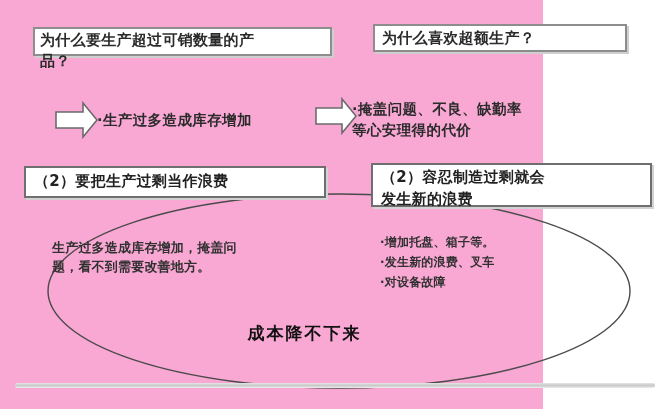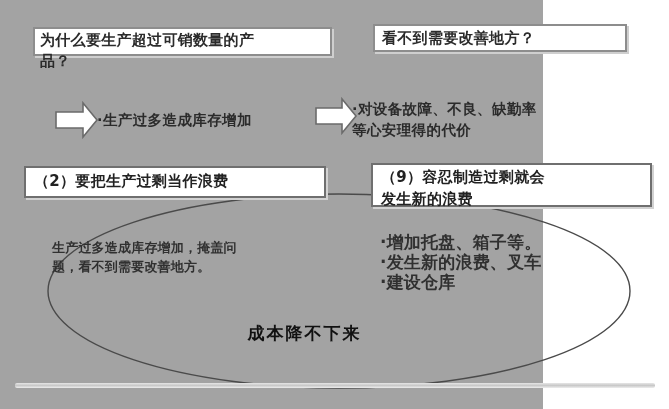--- a/index.html
+++ b/index.html
@@ -12,21 +12,21 @@
     height: 409px;
     background: #ffffff;
     font-family: "DejaVu Sans", "Liberation Sans", sans-serif;
     overflow: hidden;
   }
 
   #canvas {
     position: relative;
     width: 543px;
     height: 409px;
-    background: #a3a3a3;
+    background: #f9a8d4;
     text-decoration: underline;
   }
 
   
   #vector {
     position: absolute;
     left: 0; top: 0;
     width: 669px;
     height: 409px;
     pointer-events: none;
@@ -103,21 +103,21 @@
     font-weight: 600;
     line-height: 19px;
     letter-spacing: 0.2px;
   }
 
   #right-list {
     position: absolute;
     left: 380px;
     top: 232px;
     color: #303030;
-    font-size: 17px;
+    font-size: 12px;
     font-weight: 600;
     line-height: 20px;
     letter-spacing: 0.2px;
   }
   #right-list div { white-space: pre; }
 
   #headline {
     position: absolute;
     left: 0;
     top: 322px;
@@ -154,40 +154,40 @@
     <path d="M 56 112 L 83 112 L 83 103 L 97 120 L 83 137 L 83 128 L 56 128 Z" fill="#ffffff" stroke="#6b6b6b" stroke-width="1.6" stroke-linejoin="miter"></path>
 
     <path d="M 316 108 L 342 108 L 342 99 L 356 116 L 342 133 L 342 124 L 316 124 Z" fill="#ffffff" stroke="#6b6b6b" stroke-width="1.6" stroke-linejoin="miter"></path>
   </svg>
 
   <div class="qbox" id="qbox-1"></div>
   <div class="qtext" id="qtext-1">为什么要生产超过可销数量的产
 品？</div>
 
   <div class="qbox" id="qbox-2"></div>
-  <div class="qtext" id="qtext-2">看不到需要改善地方？</div>
+  <div class="qtext" id="qtext-2">为什么喜欢超额生产？</div>
 
   <div class="reason" id="reason-1">·生产过多造成库存增加</div>
 
-  <div class="reason" id="reason-2">·对设备故障、不良、缺勤率
+  <div class="reason" id="reason-2">·掩盖问题、不良、缺勤率
 等心安理得的代价</div>
 
   <div class="cbox" id="cbox-1"></div>
   <div class="ctext" id="ctext-1">（2）要把生产过剩当作浪费</div>
 
   <div class="cbox" id="cbox-2"></div>
-  <div class="ctext" id="ctext-2">（9）容忍制造过剩就会
+  <div class="ctext" id="ctext-2">（2）容忍制造过剩就会
 发生新的浪费</div>
 
   <div id="left-note">生产过多造成库存增加，掩盖问题，看不到需要改善地方。</div>
 
   <div id="right-list">
     <div>·增加托盘、箱子等。</div>
     <div>·发生新的浪费、叉车</div>
-    <div>·建设仓库</div>
+    <div>·对设备故障</div>
   </div>
 
   <div id="headline">
     <span>成本降不下来</span>
   </div>
 
   <div id="bottom-rule"></div>
 
 </div>
 

